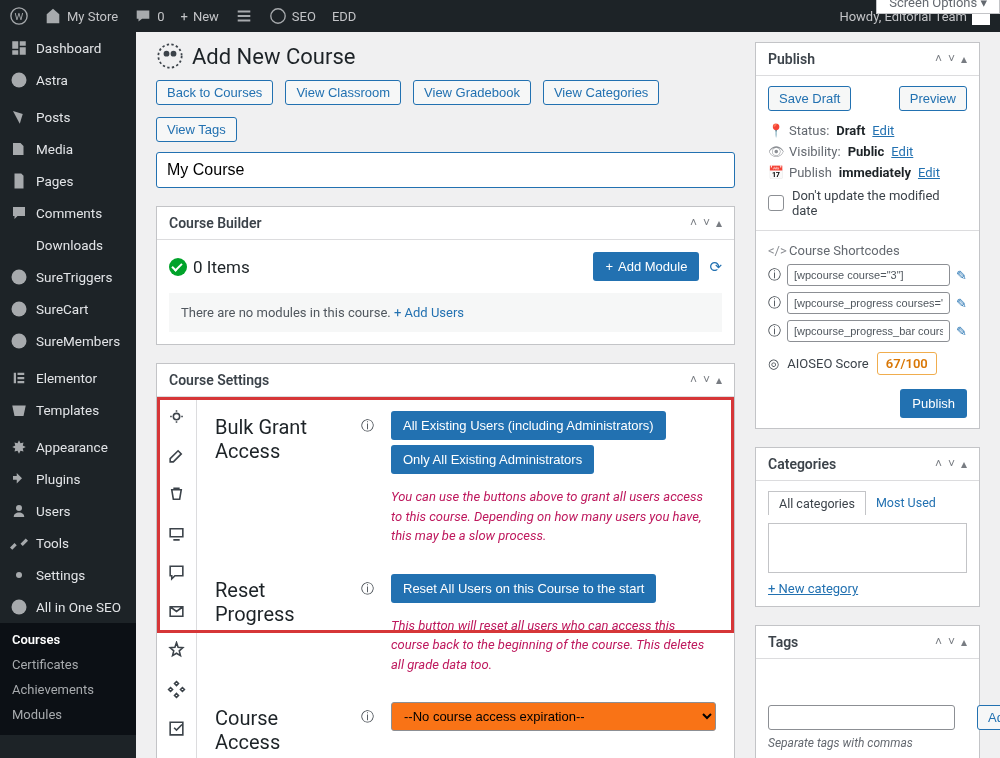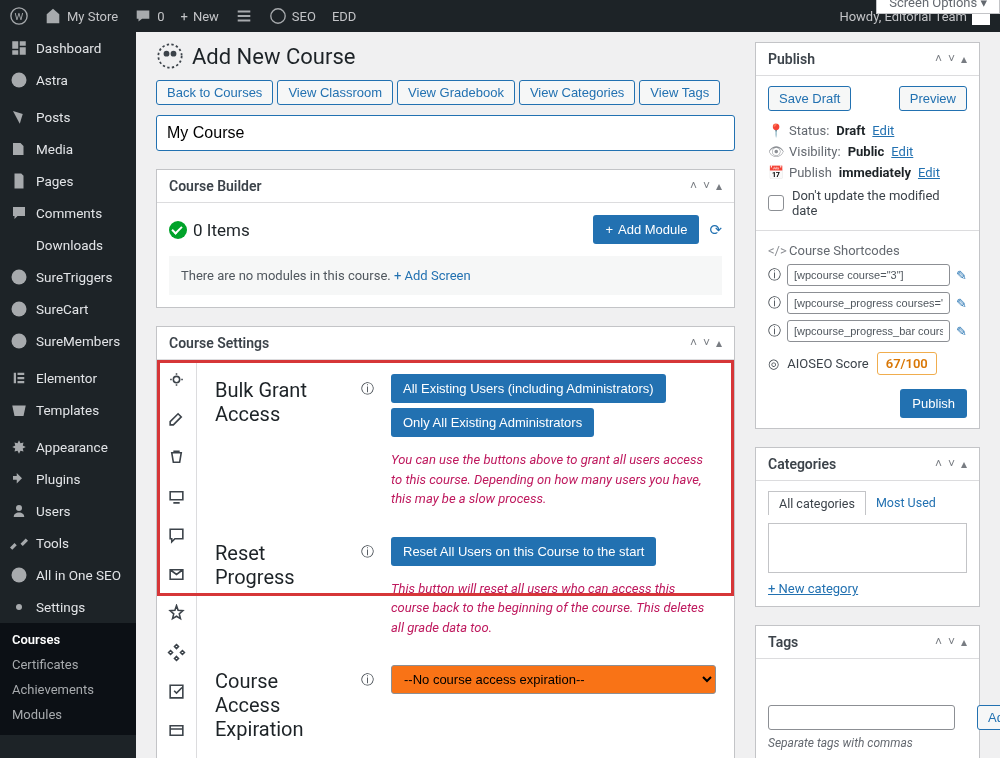--- a/index.html
+++ b/index.html
@@ -17,21 +17,21 @@
 .sidebar .menu-item.current::after { content:""; position:absolute; right:-8px; top:50%; transform:translateY(-50%); border:8px solid transparent; border-right-color:#f0f0f1; }
 .sidebar .submenu { background: #0c1015; padding: 4px 0 8px; }
 .sidebar .submenu div { padding: 5px 12px; font-size: 13px; cursor: pointer; color: #a7aaad; }
 .sidebar .submenu div.current-sub { color: #fff; font-weight: 600; }
 .micon { width: 18px; height: 18px; fill: #a7aaad; flex-shrink: 0; }
 .content { flex: 1; padding: 10px 20px 20px; display: flex; gap: 20px; }
 .main { flex: 1; min-width: 0; }
 .side-col { width: 225px; }
 .page-head { display: flex; align-items: center; gap: 10px; margin-bottom: 10px; flex-wrap: wrap; position: relative; }
 .page-head h1 { font-size: 22px; font-weight: 400; color: #1d2327; display: flex; align-items: center; gap: 8px; }
-.page-head .btns { display: flex; gap: 4px; flex-wrap: wrap; }
+.page-head .btns { display: flex; gap: 12px; flex-wrap: wrap; }
 .btn-outline { border: 1px solid #2271b1; color: #2271b1; background: #f6f7f7; padding: 4px 10px; border-radius: 3px; font-size: 13px; cursor: pointer; }
 .screen-opts { position: absolute; right: 0; top: -8px; border: 1px solid #c3c4c7; background: #fff; padding: 3px 12px; font-size: 13px; cursor: pointer; border-top:none; color:#646970; }
 .title-input { width: 100%; font-size: 16px; padding: 6px 10px; border: 1.5px solid #2271b1; border-radius: 3px; background: #fff; outline: none; margin-bottom: 18px; height:36px; }
 .postbox { background: #fff; border: 1px solid #c3c4c7; margin-bottom: 18px; }
 .postbox-header { display: flex; align-items: center; padding: 8px 12px; border-bottom: 1px solid #dcdcde; }
 .postbox-header h2 { font-size: 14px; font-weight: 600; flex: 1; }
 .handle-actions { display: flex; gap: 6px; color: #787c82; font-size: 12px; }
 .handle-actions span { cursor: pointer; }
 .builder-body { padding: 12px; }
 .builder-top { display: flex; align-items: center; gap: 10px; }
@@ -222,29 +222,29 @@
           <span>Users</span>
         </div>
         <div class="menu-item">
           <svg class="micon" viewBox="0 0 24 24">
             <path d="M21 6l-7 7 3 3 7-7-3-3zM3 21l6-6-3-3-6 6 3 3z" fill="#a7aaad"></path>
           </svg>
           <span>Tools</span>
         </div>
         <div class="menu-item">
           <svg class="micon" viewBox="0 0 24 24">
+            <path d="M12 8a4 4 0 100 8 4 4 0 000-8z" fill="#a7aaad"></path>
+          </svg>
+          <span>Settings</span>
+        </div>
+        <div class="menu-item">
+          <svg class="micon" viewBox="0 0 24 24">
             <path d="M12 2a10 10 0 100 20 10 10 0 000-20z" fill="#a7aaad"></path>
           </svg>
           <span>All in One SEO</span>
-        </div>
-        <div class="menu-item">
-          <svg class="micon" viewBox="0 0 24 24">
-            <path d="M12 8a4 4 0 100 8 4 4 0 000-8z" fill="#a7aaad"></path>
-          </svg>
-          <span>Settings</span>
         </div>
         <div class="submenu">
           <div class="current-sub">Courses</div>
           <div>Certificates</div>
           <div>Achievements</div>
           <div>Modules</div>
         </div>
       </div>
   </div>
   <div class="content">
@@ -280,21 +280,21 @@
         </div>
         <div class="builder-body">
           <div class="builder-top">
             <div class="items">
                 <span class="check-ic"></span>
                 <span>0 Items</span>
               </div>
             <button class="btn-primary">+ <span>Add Module</span></button>
             <span class="refresh-ic">⟳</span>
           </div>
-          <div class="builder-msg"><span>There are no modules in this course. </span><a>+ Add Screen</a></div>
+          <div class="builder-msg"><span>There are no modules in this course. </span><a>+ Add Users</a></div>
         </div>
       </div>
 
       <div class="postbox">
         <div class="postbox-header">
           <h2>Course Settings</h2>
           <div class="handle-actions">
               <span>˄</span>
               <span>˅</span>
               <span>▴</span>

